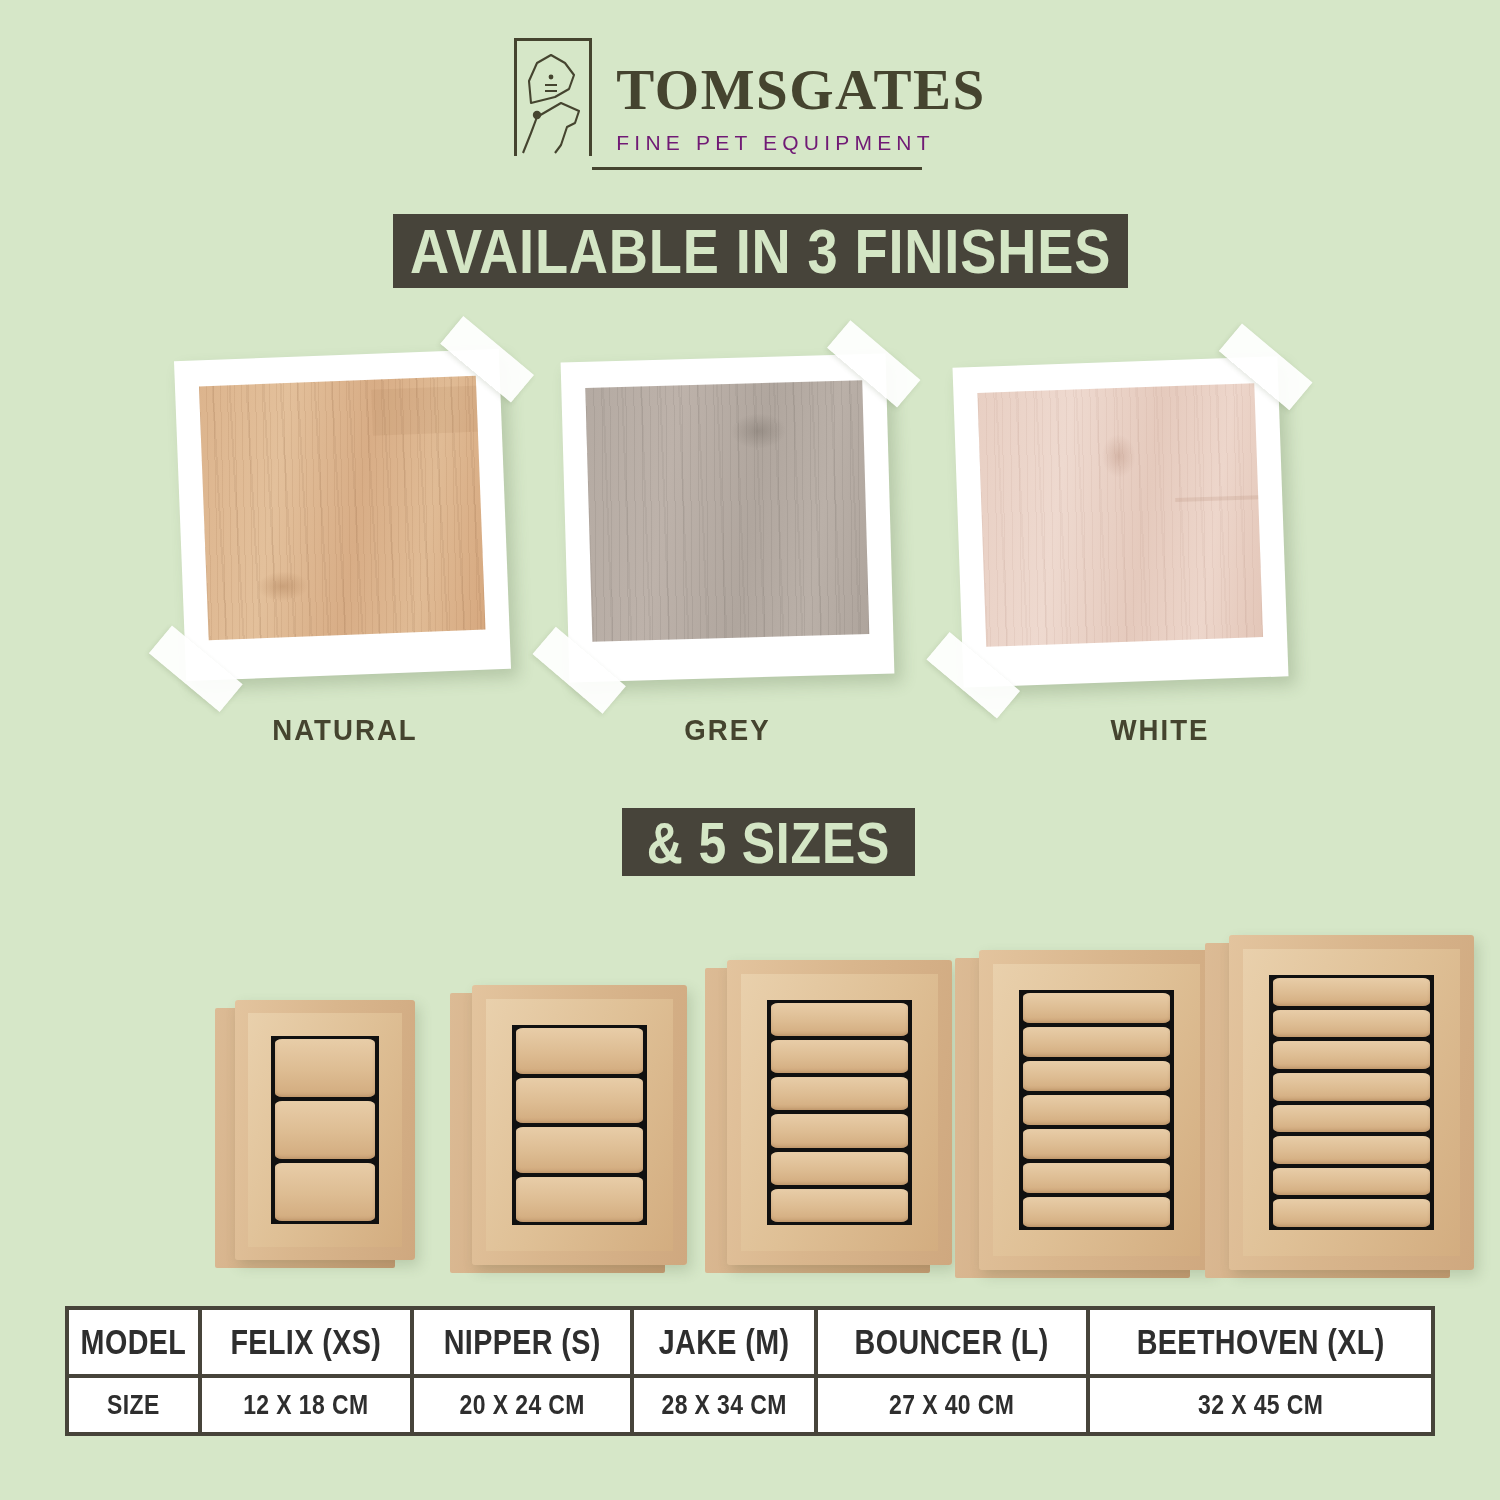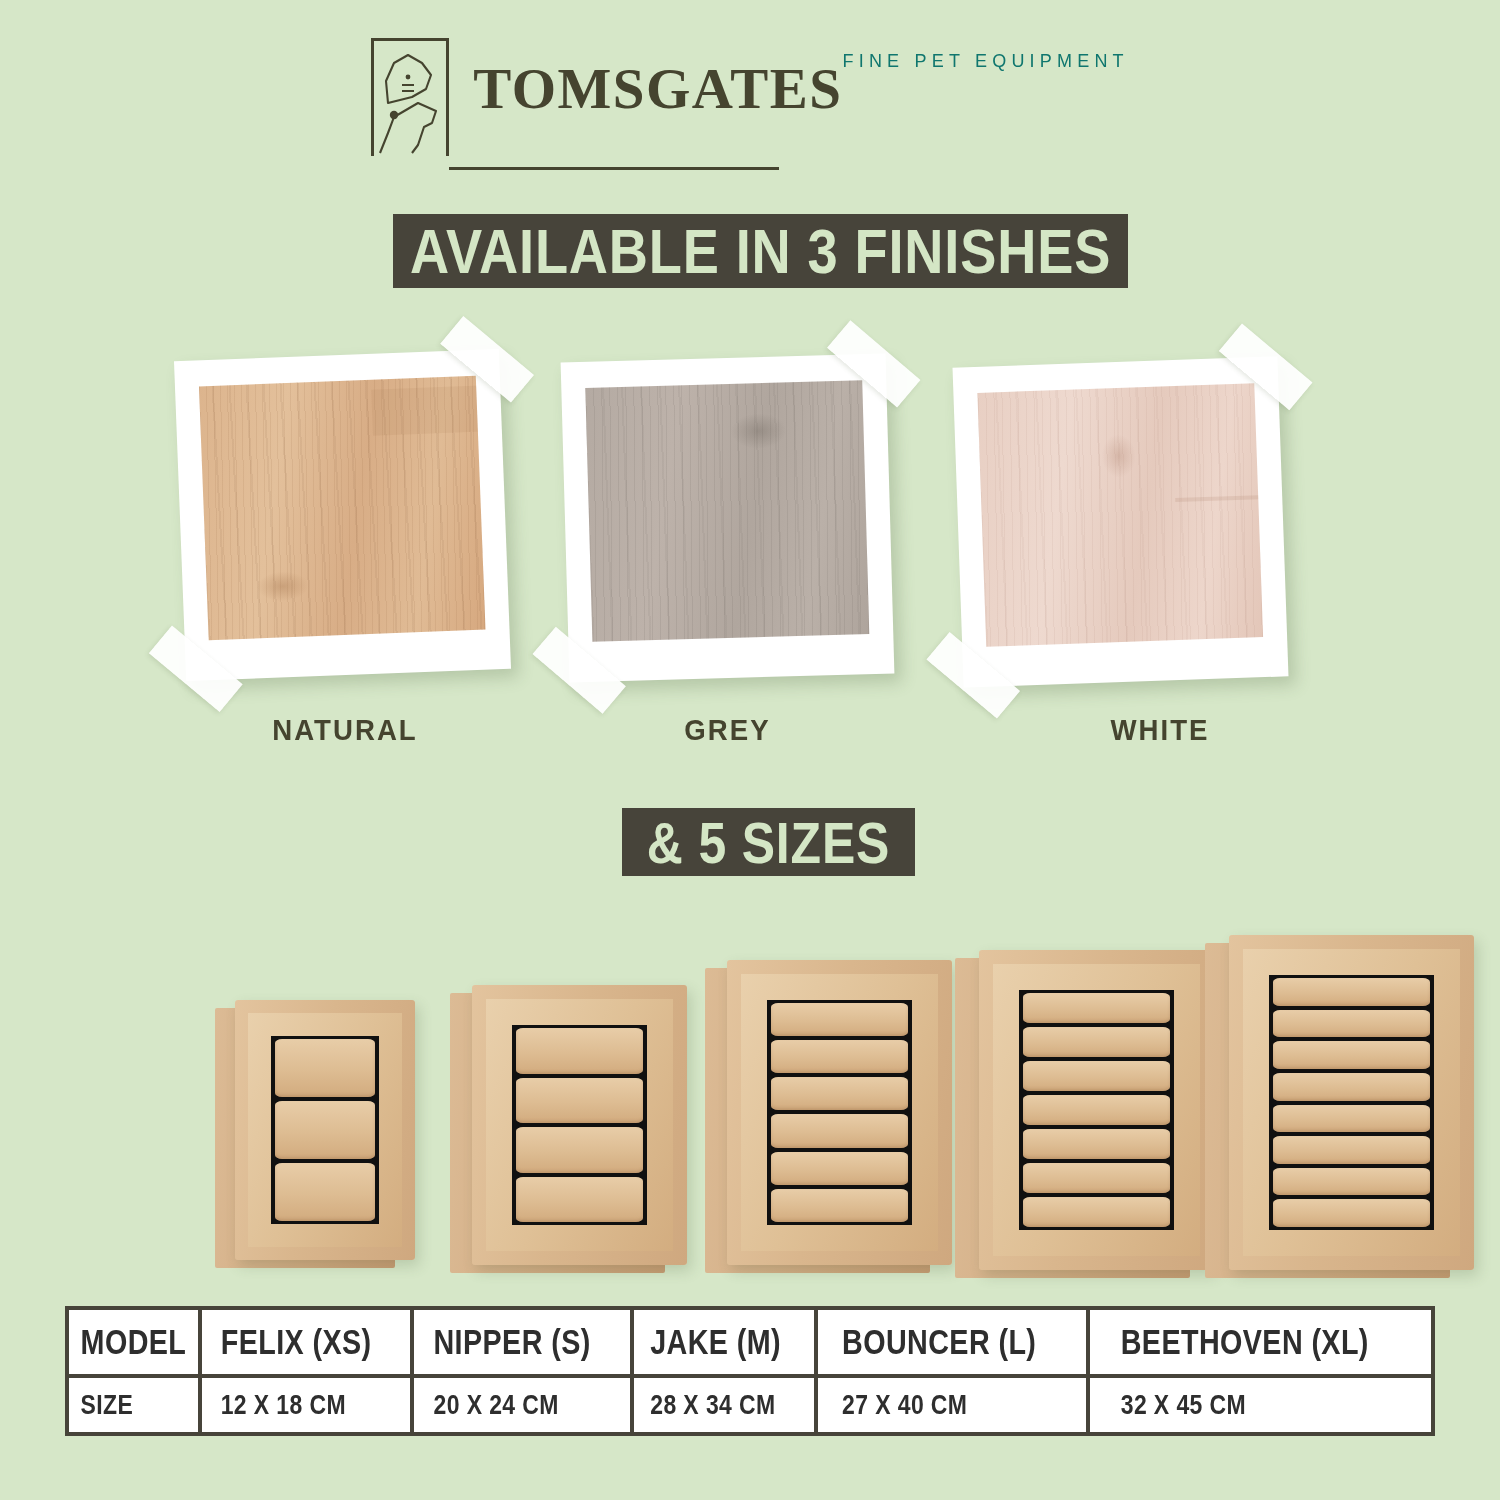--- a/index.html
+++ b/index.html
@@ -19,37 +19,36 @@
   .logo-inner{display:flex;flex-direction:column;align-items:flex-start;}
   .logo-top{display:flex;align-items:stretch;}
   .logo-mark{
     width:78px;height:118px;
     border-left:3px solid #45442f;
     border-top:3px solid #45442f;
     border-right:3px solid #45442f;
     box-sizing:border-box;
     position:relative;overflow:hidden;
   }
-  .logo-words{padding-left:24px;display:flex;flex-direction:row;justify-content:center;}
+  .logo-words{padding-left:24px;display:flex;flex-direction:column;justify-content:center;}
   .logo-name{
     font-family:"Liberation Serif", serif;
     font-weight:700;
     font-size:57px;
     letter-spacing:1.5px;
     color:#45442f;
     line-height:1;
     margin-top:22px;
   }
   .logo-sub{
-    font-size:18px;
+    font-size:21px;
     letter-spacing:5.2px;
-    color:#0f766e;
+    color:#701a75;
     margin-top:13px;
     font-weight:400;
-    text-align:right;
   }
   .logo-rule{
     width:330px;height:3px;background:#45442f;margin-top:11px;margin-left:78px;
   }
 
   
   .banner{
     position:absolute;
     background:#47443a;
     color:#d4e6c5;
@@ -166,21 +165,21 @@
 
   
   #size-table{
     position:absolute;left:65px;top:1306px;width:1370px;
     border-collapse:collapse;
     background:#ffffff;
   }
   #size-table td{
     border:4px solid #47443a;
     background:#ffffff;
-    text-align:left;
+    text-align:center;
     color:#2e2e2e;
     font-weight:700;
     white-space:nowrap;
     padding:0;
   }
   #size-table tr.row-model td{height:64px;font-size:35px;letter-spacing:.5px;}
   #size-table tr.row-size td{height:54px;font-size:28px;letter-spacing:.5px;}
   #size-table td span{display:block;transform:scaleX(.82);}
   #size-table td.hdr{width:118px;}
 </style>

